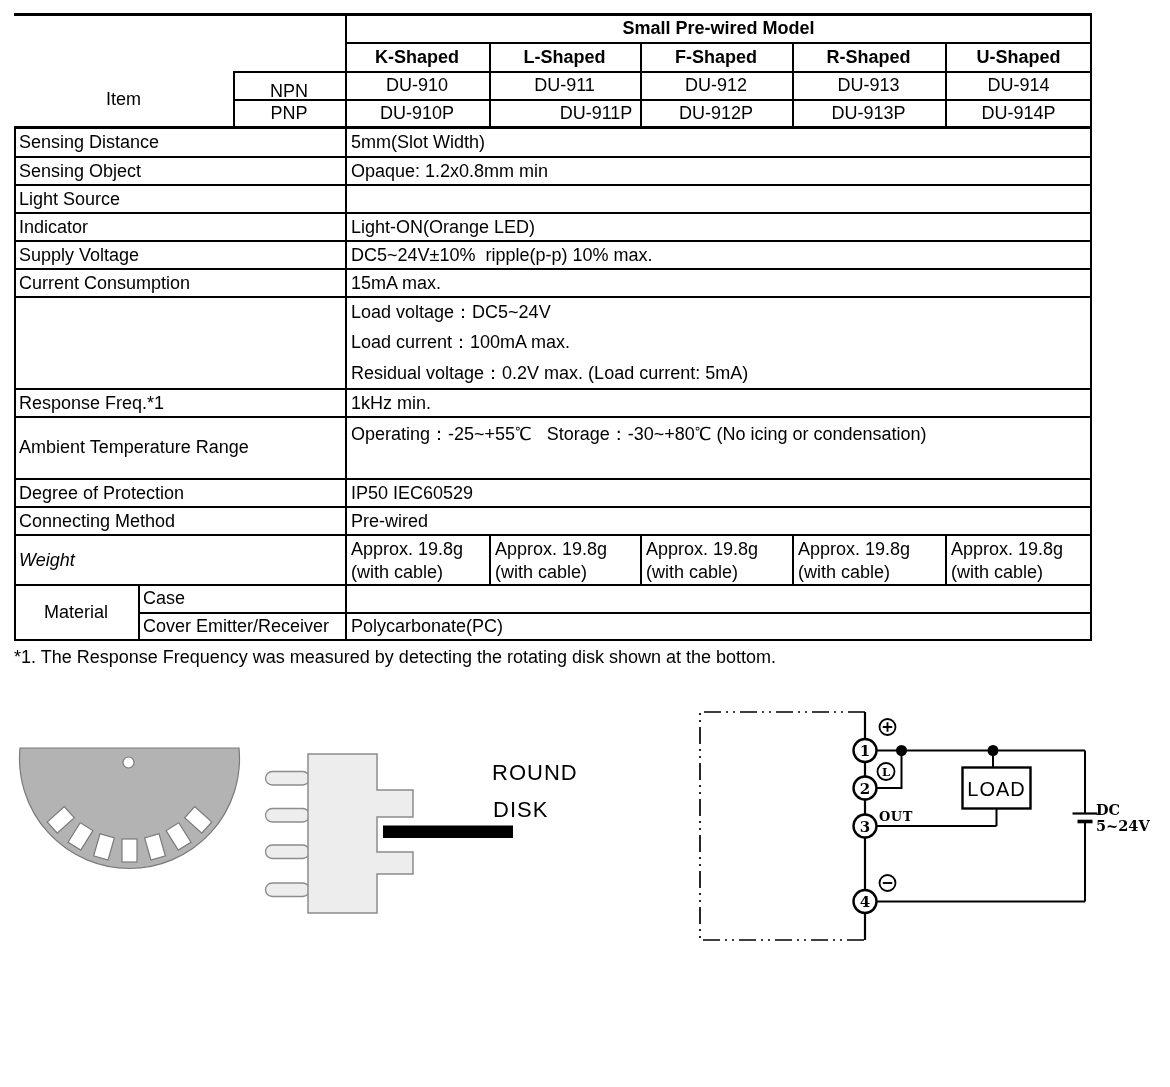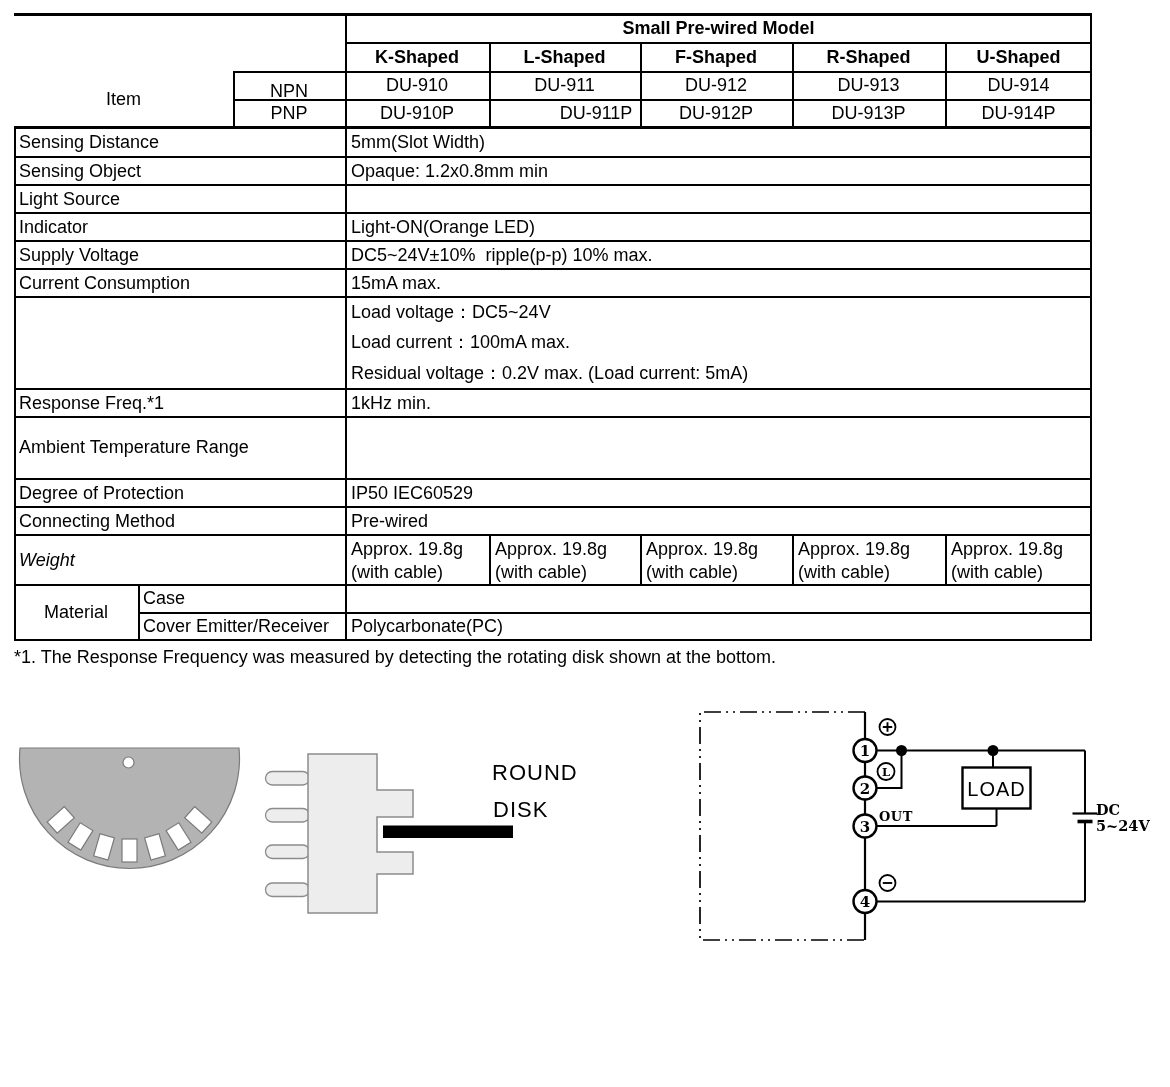--- a/index.html
+++ b/index.html
@@ -87,20 +87,21 @@
   <div class="txt" style="left:351px;top:269px;height:28px;">15mA max.</div>
 
   <div class="txt" style="left:351px;top:298px;height:28px;">Load voltage：DC5~24V</div>
   <div class="txt" style="left:351px;top:328px;height:28px;">Load current：100mA max.</div>
   <div class="txt" style="left:351px;top:359px;height:28px;">Residual voltage：0.2V max. (Load current: 5mA)</div>
 
   <div class="txt" style="left:19px;top:389px;height:28px;">Response Freq.*1</div>
   <div class="txt" style="left:351px;top:389px;height:28px;">1kHz min.</div>
 
   <div class="txt" style="left:19px;top:416px;height:62px;">Ambient Temperature Range</div>
+  <div class="txt" style="left:351px;top:420px;height:28px;">Operating：-25~+55℃   Storage：-30~+80℃ (No icing or condensation)</div>
 
   <div class="txt" style="left:19px;top:479px;height:28px;">Degree of Protection</div>
   <div class="txt" style="left:351px;top:479px;height:28px;">IP50 IEC60529</div>
   <div class="txt" style="left:19px;top:507px;height:28px;">Connecting Method</div>
   <div class="txt" style="left:351px;top:507px;height:28px;">Pre-wired</div>
 
   <div class="txt" style="left:19px;top:534px;height:52px;font-style:italic;">Weight</div>
   <div class="txt" style="left:351px;top:537px;height:24px;">Approx. 19.8g</div>
   <div class="txt" style="left:351px;top:560px;height:24px;">(with cable)</div>
   <div class="txt" style="left:495px;top:537px;height:24px;">Approx. 19.8g</div>

